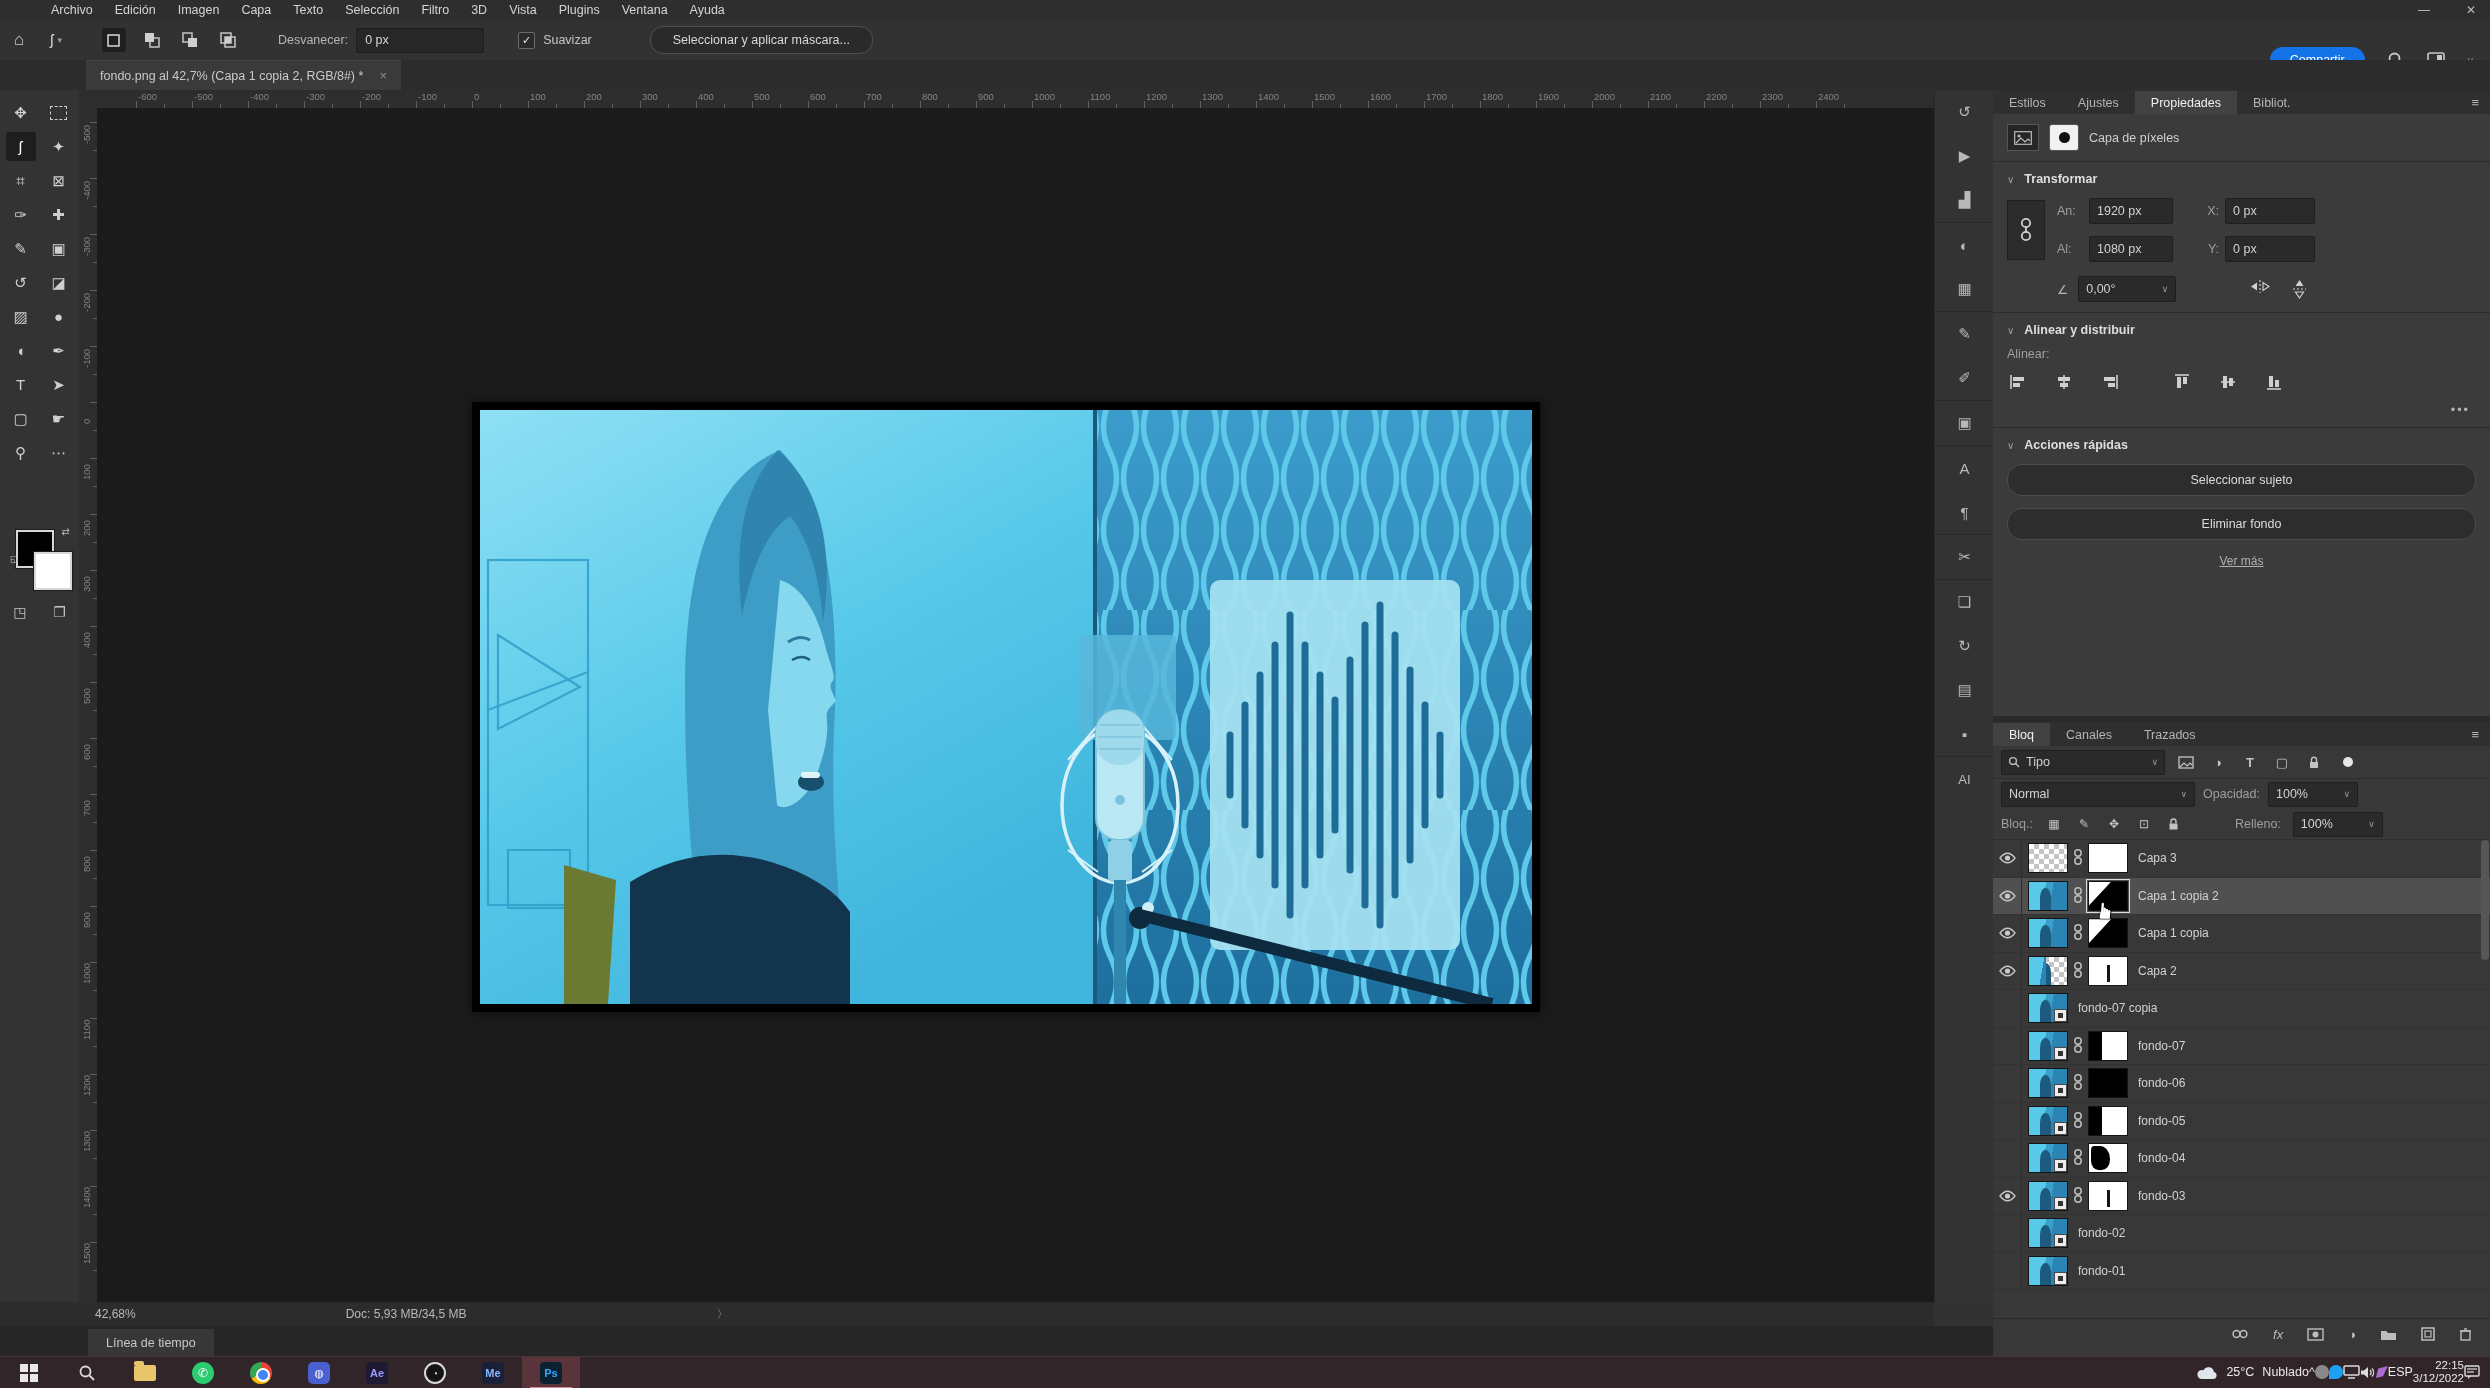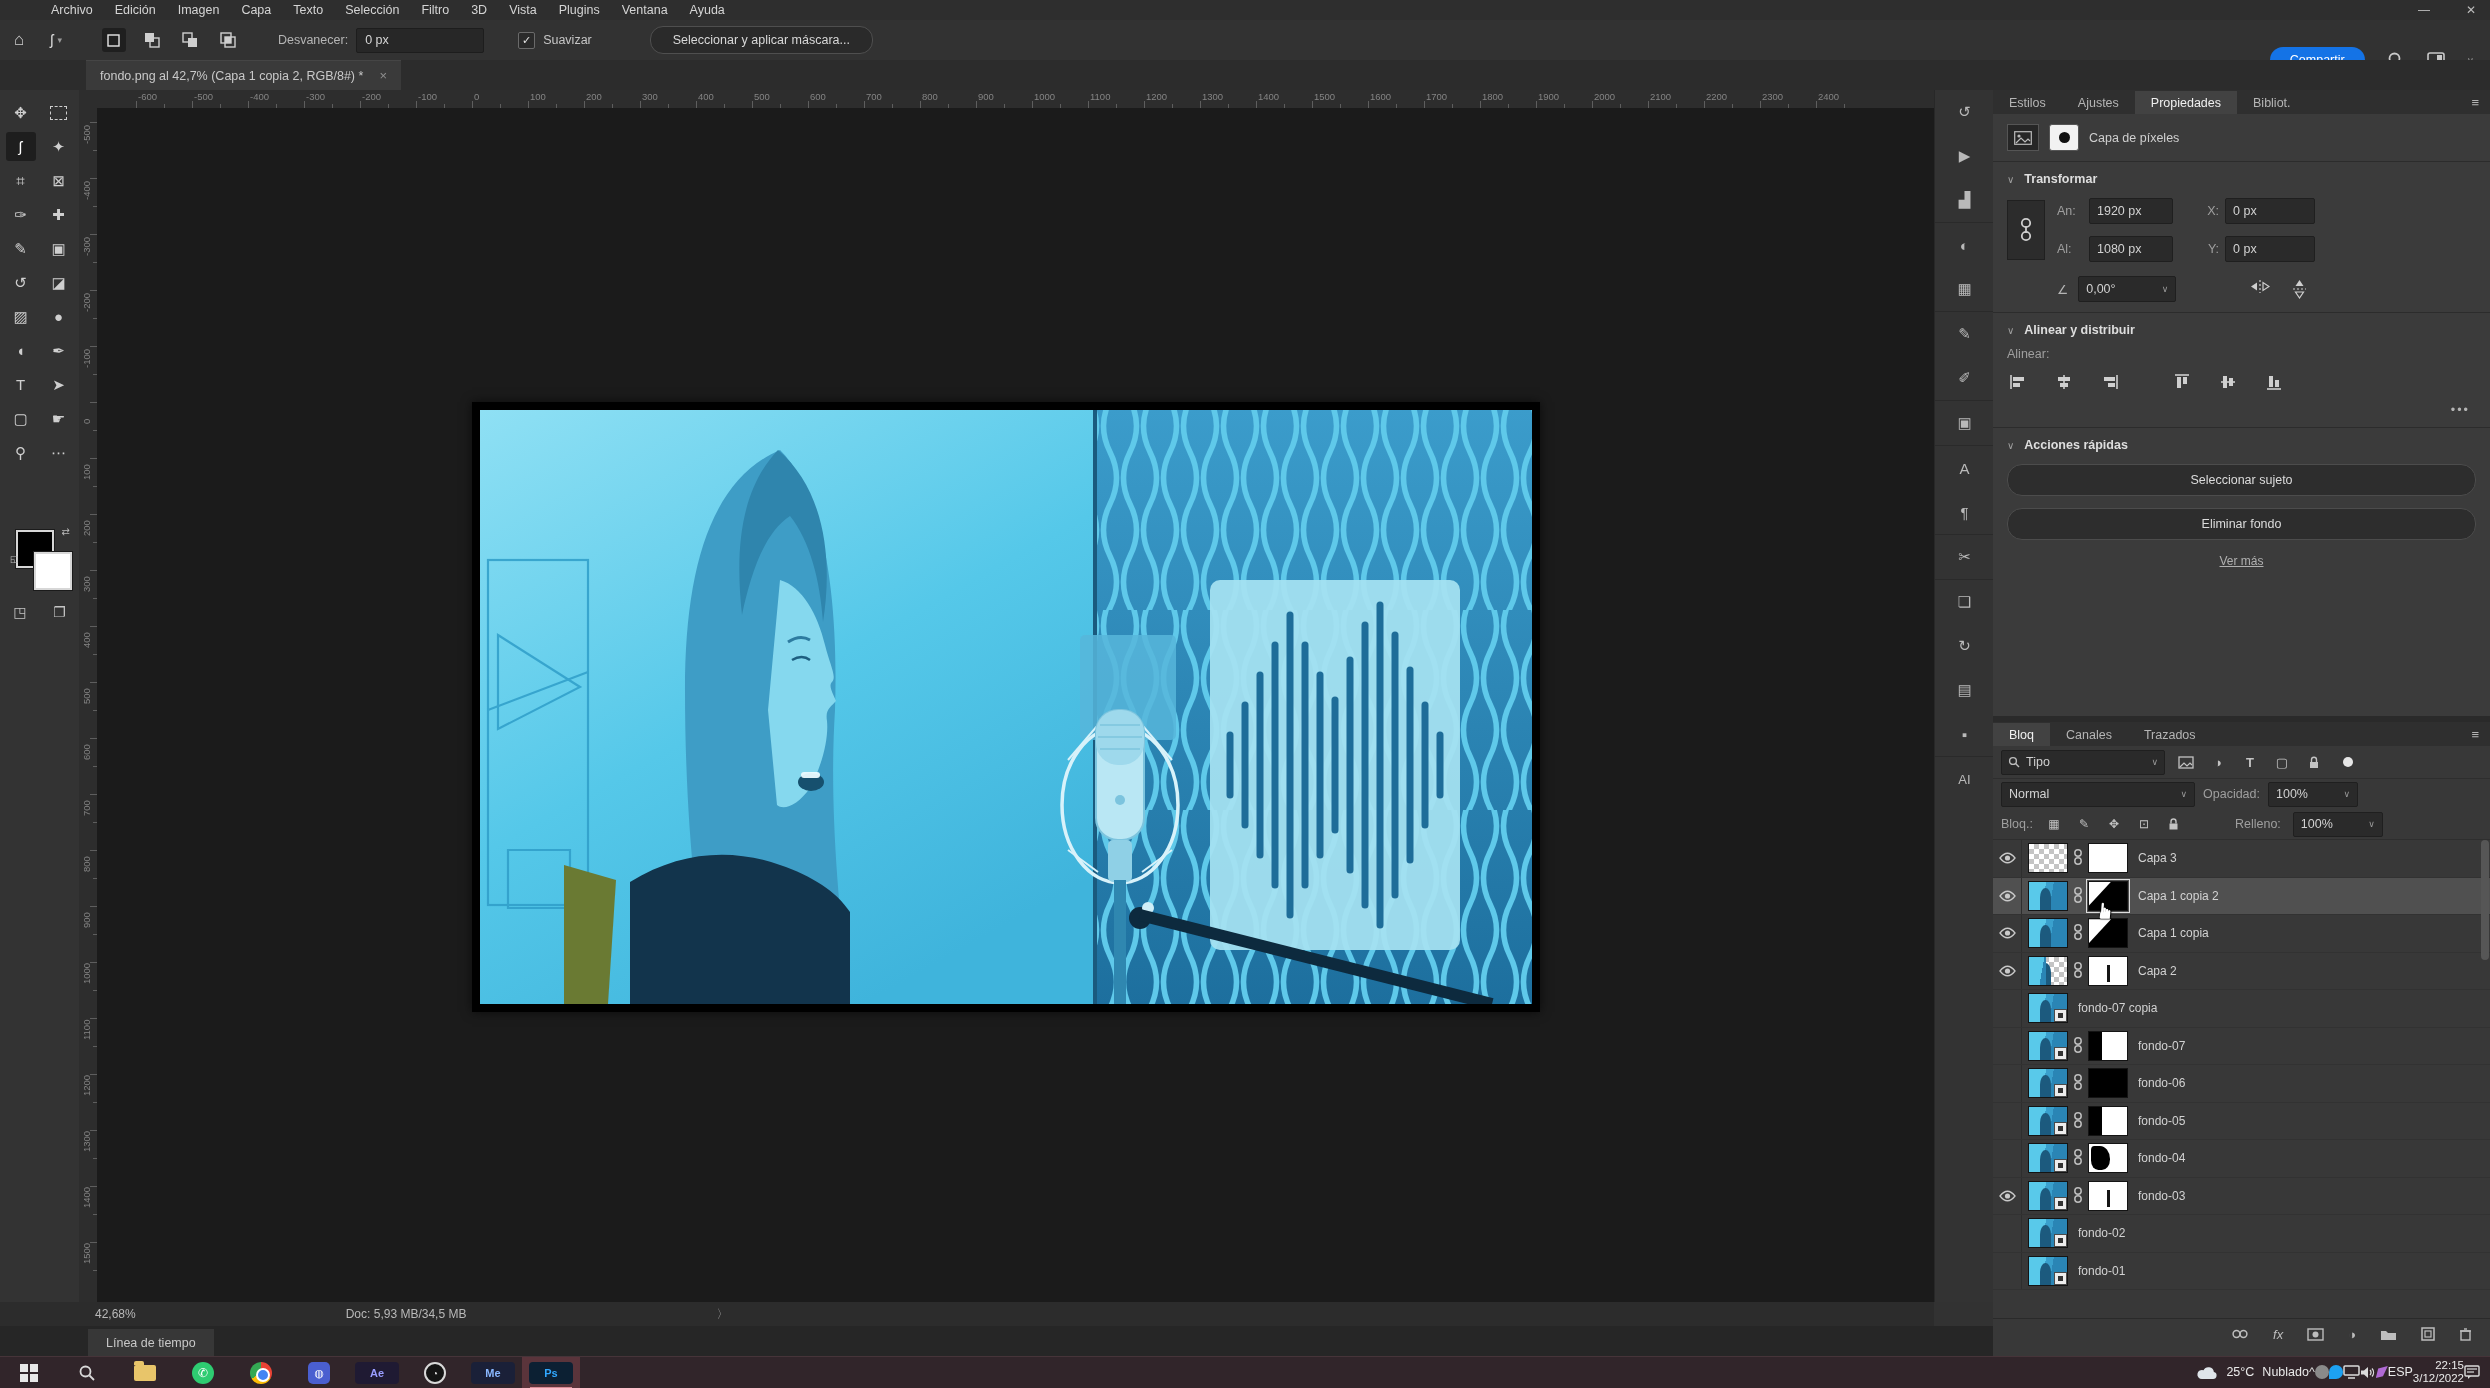--- a/index.html
+++ b/index.html
@@ -153,21 +153,21 @@
   .tb-app.active{background:rgba(196,92,104,.28);}
   .tb-app.active::after{content:"";position:absolute;left:8px;right:8px;bottom:0;height:2px;background:#d98a95;}
   .win-grid{display:grid;grid-template-columns:8px 8px;grid-template-rows:8px 8px;gap:2px;}
   .win-grid span{background:#e8e8e8;}
   .app-circle{width:22px;height:22px;border-radius:50%;}
   .chrome-c{background:conic-gradient(#ea4335 0 33%,#fbbc05 33% 66%,#34a853 66% 100%);position:relative;}
   .chrome-c::after{content:"";position:absolute;left:6px;top:6px;width:10px;height:10px;border-radius:50%;background:#4285f4;border:2px solid #fff;}
   .wa-c{background:#2ecc71;display:flex;align-items:center;justify-content:center;color:#fff;font-size:12px;}
   .obs-c{background:#141414;border:2px solid #d9d9d9;box-sizing:border-box;display:flex;align-items:center;justify-content:center;color:#d9d9d9;font-size:10px;}
   .blue-sq{width:22px;height:22px;border-radius:5px;background:#4a5fd0;display:flex;align-items:center;justify-content:center;color:#fff;font-size:11px;}
-  .adobe-sq{width:44px;height:22px;border-radius:4px;display:flex;align-items:center;justify-content:center;font-size:11px;font-weight:bold;}
+  .adobe-sq{width:22px;height:22px;border-radius:4px;display:flex;align-items:center;justify-content:center;font-size:11px;font-weight:bold;}
   .ae-sq{background:#1f1a33;color:#9a9dff;}
   .me-sq{background:#1a2038;color:#8ab8ff;}
   .ps-sq{background:#0c2033;color:#31a8ff;}
   .folder-i{width:22px;height:16px;background:#e8c56a;border-radius:2px;position:relative;}
   .folder-i::before{content:"";position:absolute;left:0;top:-4px;width:10px;height:4px;background:#e8c56a;border-radius:2px 2px 0 0;}
   #tray{position:absolute;right:10px;top:1356px;height:32px;display:flex;align-items:center;font-size:12.5px;color:#eaeaea;}
   #weather{display:flex;align-items:center;gap:8px;}
   .tray-icon{display:flex;align-items:center;justify-content:center;color:#dcdcdc;}
   #clockbox{text-align:right;font-size:11.5px;line-height:13px;}
   .gray-dot{width:14px;height:14px;border-radius:50%;background:#8a8a8a;}

